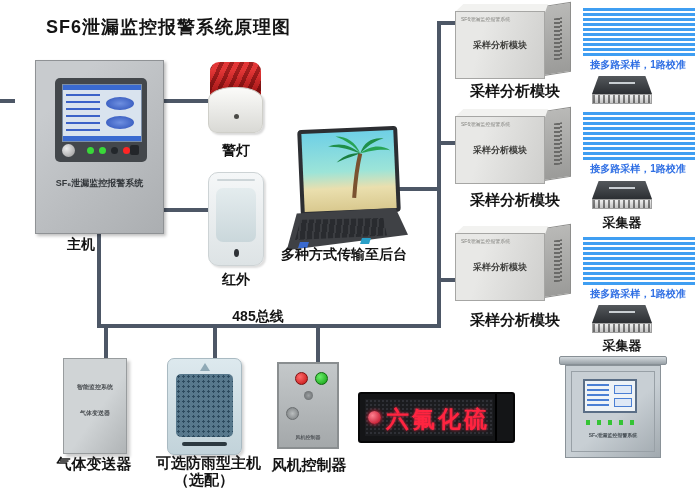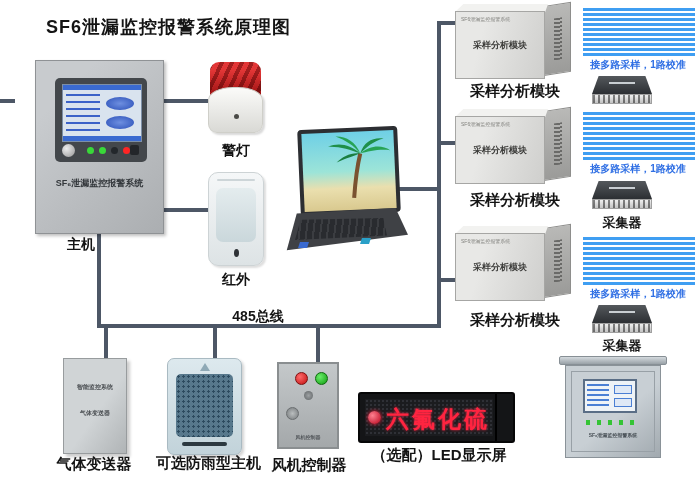--- a/index.html
+++ b/index.html
@@ -199,20 +199,21 @@
           <path d="M58 22 C68 14 80 14 88 20 C78 18 66 20 58 22" fill="#27a355"></path>
           <path d="M58 22 C50 20 40 24 34 30 C44 26 52 24 58 22" fill="#1a7f40"></path>
         </svg>
       </div>
     </div>
     <div class="lt-base"></div>
     <div class="lt-kbd"></div>
     <div class="lt-sticker" style="left:16px;top:116px;background:#3a6ad0;transform:skewX(-18deg);"></div>
     <div class="lt-sticker" style="left:78px;top:112px;background:#2aa0c8;transform:skewX(-18deg);"></div>
   </div>
+  <div class="lbl" style="left:280px;top:246px;width:128px;font-size:14px;">多种方式传输至后台</div>
 
   <div class="lbl" style="left:228px;top:308px;width:60px;font-size:14px;">485总线</div>
 
   <div class="module" style="left:455px;top:3px;">
     <div class="mod-side">
         <div class="mod-vent"></div>
       </div>
     <div class="mod-top"></div>
     <div class="mod-front">
       <div class="mod-tiny">SF6泄漏监控报警系统</div>
@@ -279,38 +280,38 @@
     <div class="gas-t" style="top:50px;">气体变送器</div>
   </div>
   <div class="lbl" style="left:52px;top:455px;width:84px;font-size:15px;">气体变送器</div>
 
   <div class="voice">
     <div class="voice-logo"></div>
     <div class="voice-grille"></div>
     <div class="voice-slot"></div>
   </div>
   <div class="lbl" style="left:156px;top:454px;width:96px;font-size:15px;">可选防雨型主机</div>
+  <div class="lbl" style="left:156px;top:471px;width:96px;font-size:15px;">（选配）</div>
 
   <div class="fan">
     <div class="fan-btn" style="left:16px;background:radial-gradient(circle at 35% 35%,#ff6a6a,#c01010);border:1px solid #7c1010;"></div>
     <div class="fan-btn" style="left:36px;background:radial-gradient(circle at 35% 35%,#6aee6a,#0f9a0f);border:1px solid #0c6a0c;"></div>
     <div class="fan-knob"></div>
     <div class="fan-lock"></div>
     <div class="fan-text">风机控制器</div>
   </div>
   <div class="lbl" style="left:270px;top:456px;width:78px;font-size:15px;">风机控制器</div>
 
   <div class="led">
     <div class="led-screen">
       <div class="led-lamp"></div>
       <div class="led-text">六氟化硫</div>
     </div>
     <div class="led-seam"></div>
   </div>
-  <div class="lbl" style="left:368px;top:446px;width:142px;font-size:15px;">（选配）LED显示屏</div>
 
   <div class="rain">
     <div class="rain-roof"></div>
     <div class="rain-body">
       <div class="rain-door"></div>
       <div class="rain-screen">
         <div class="rain-rows"></div>
         <div class="rain-box" style="top:4px;"></div>
         <div class="rain-box" style="top:17px;"></div>
       </div>

